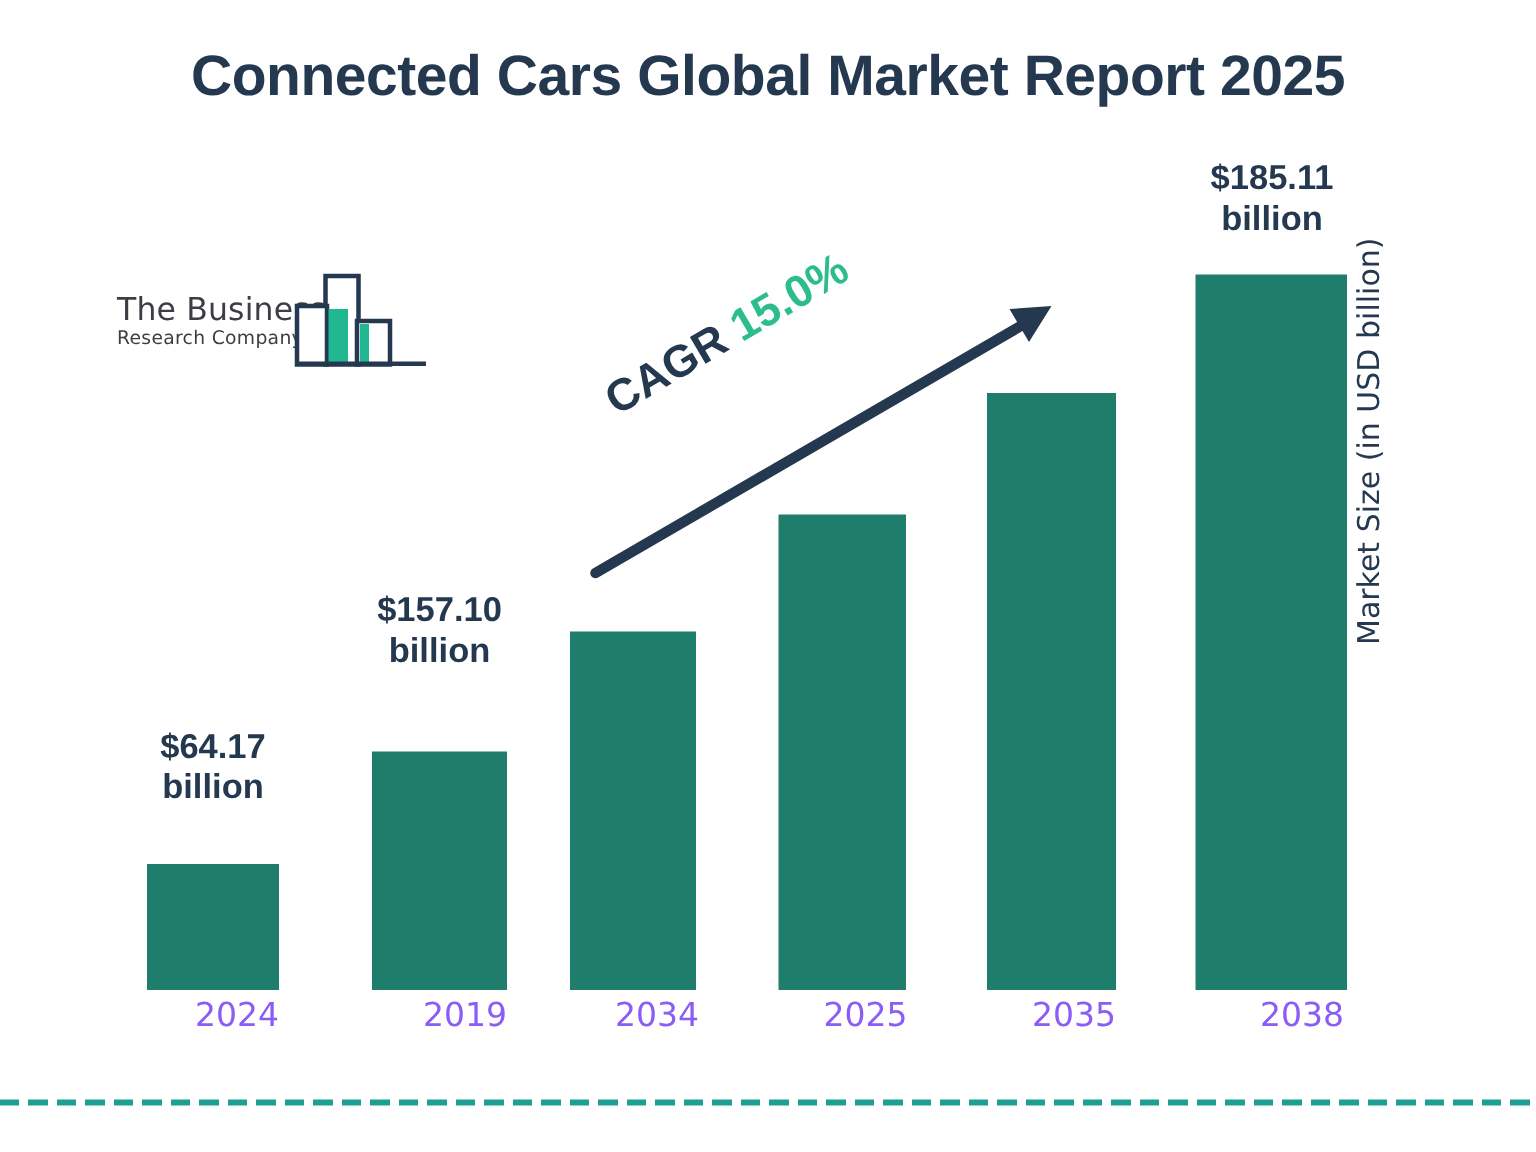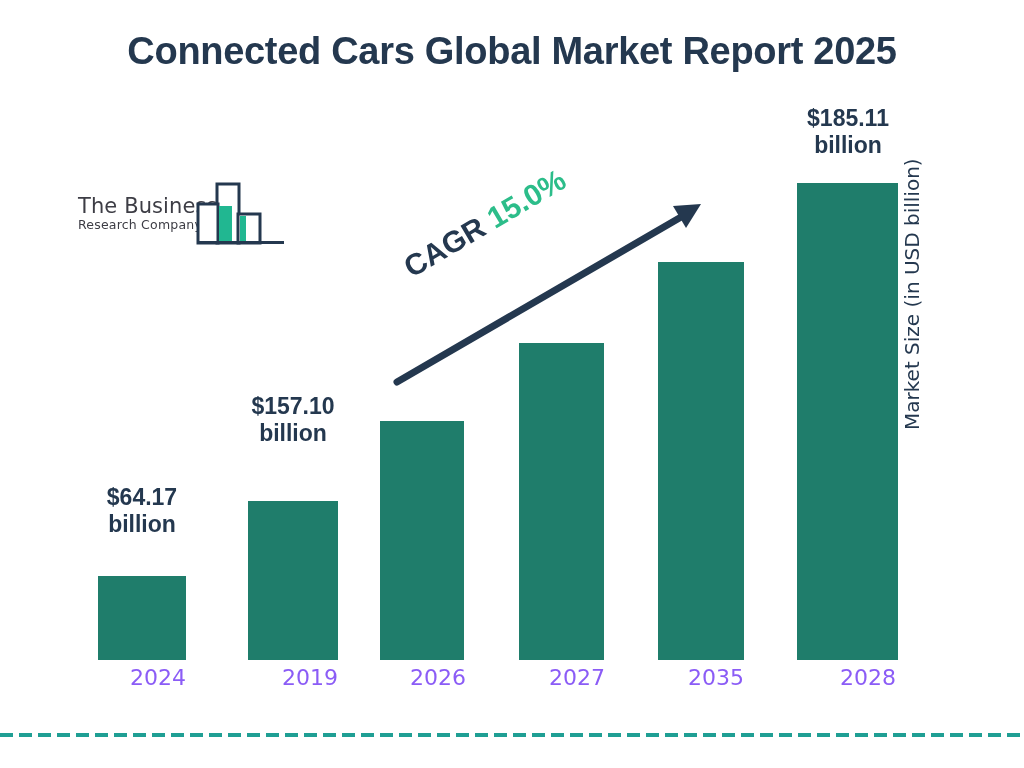--- a/index.html
+++ b/index.html
@@ -190,32 +190,32 @@
     <div class="bar-value" style="left:72px; top:484px; width:140px;">$64.17
 billion</div>
     <div class="x-tick" style="left:98px; width:88px;">2024</div>
 
     <div class="bar" style="left:248px; top:501px; width:90px; height:159px;"></div>
     <div class="bar-value" style="left:223px; top:393px; width:140px;">$157.10
 billion</div>
     <div class="x-tick" style="left:248px; width:90px;">2019</div>
 
     <div class="bar" style="left:380px; top:421px; width:84px; height:239px;"></div>
-    <div class="x-tick" style="left:378px; width:88px;">2026</div>
+    <div class="x-tick" style="left:378px; width:88px;">2034</div>
 
     <div class="bar" style="left:519px; top:343px; width:85px; height:317px;"></div>
-    <div class="x-tick" style="left:517px; width:88px;">2027</div>
+    <div class="x-tick" style="left:517px; width:88px;">2025</div>
 
     <div class="bar" style="left:658px; top:262px; width:86px; height:398px;"></div>
     <div class="x-tick" style="left:656px; width:88px;">2035</div>
 
     <div class="bar" style="left:797px; top:183px; width:101px; height:477px;"></div>
     <div class="bar-value" style="left:773px; top:105px; width:150px;">$185.11
 billion</div>
-    <div class="x-tick" style="left:800px; width:96px;">2028</div>
+    <div class="x-tick" style="left:800px; width:96px;">2038</div>
   </div>
 
   <svg id="cagr-arrow" viewBox="0 0 1024 768">
     <line x1="397" y1="382" x2="688" y2="213" stroke="#24384f" stroke-width="7" stroke-linecap="round"></line>
     <polygon points="701,204 673,206 686,228" fill="#24384f"></polygon>
   </svg>
 
   <div id="cagr-label">
     <span id="cagr-word">CAGR</span>
     <span id="cagr-value">15.0%</span>

